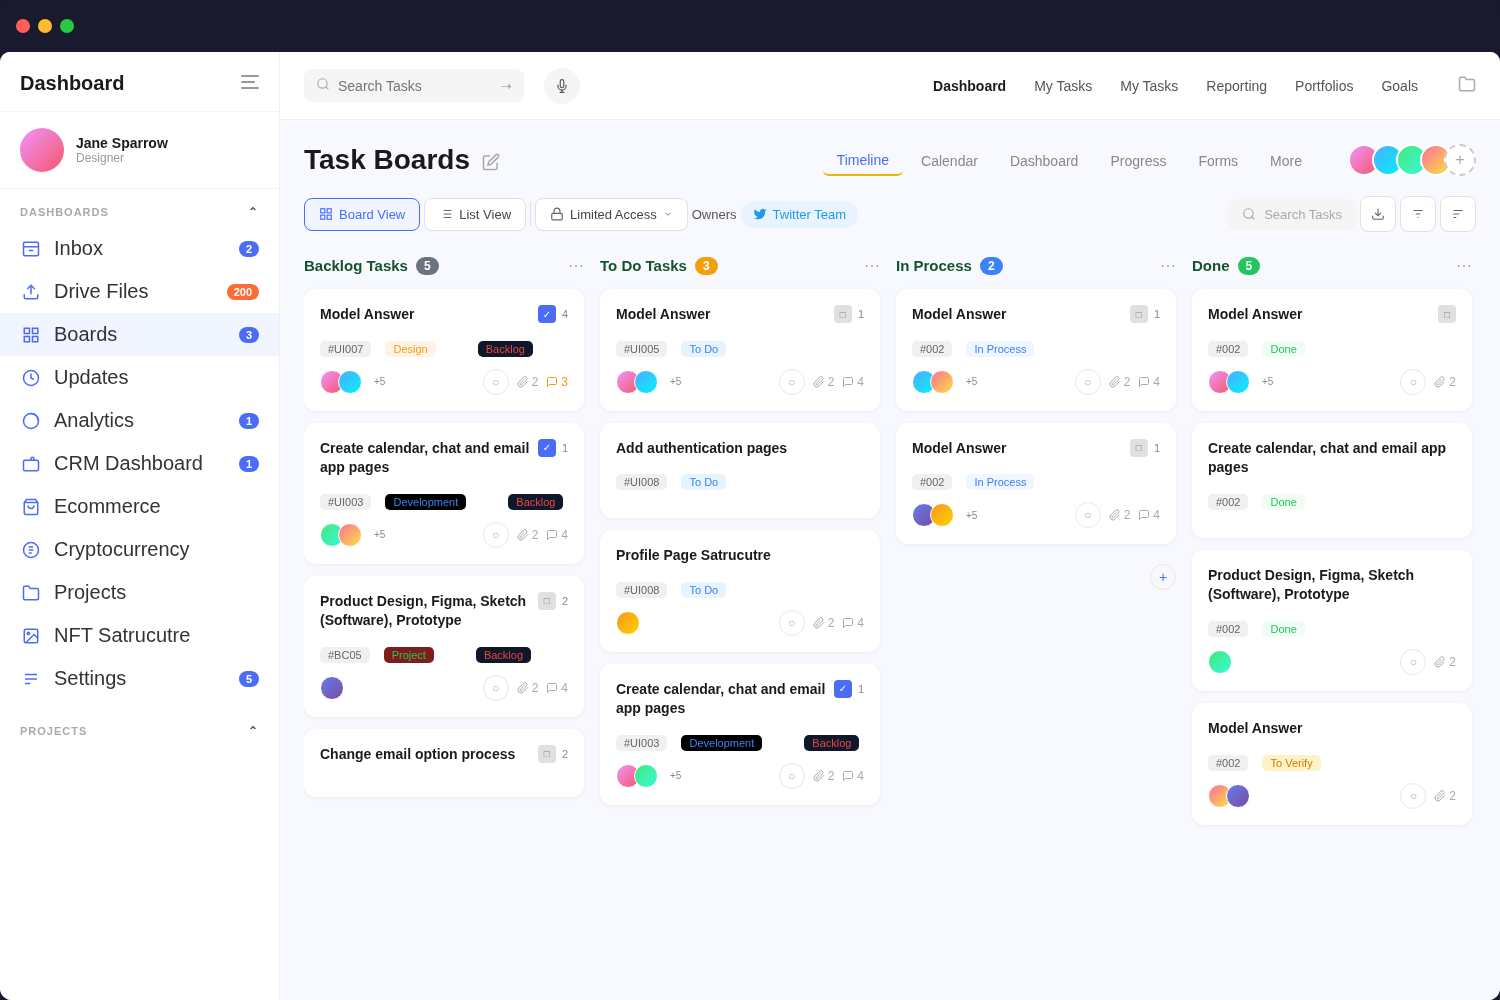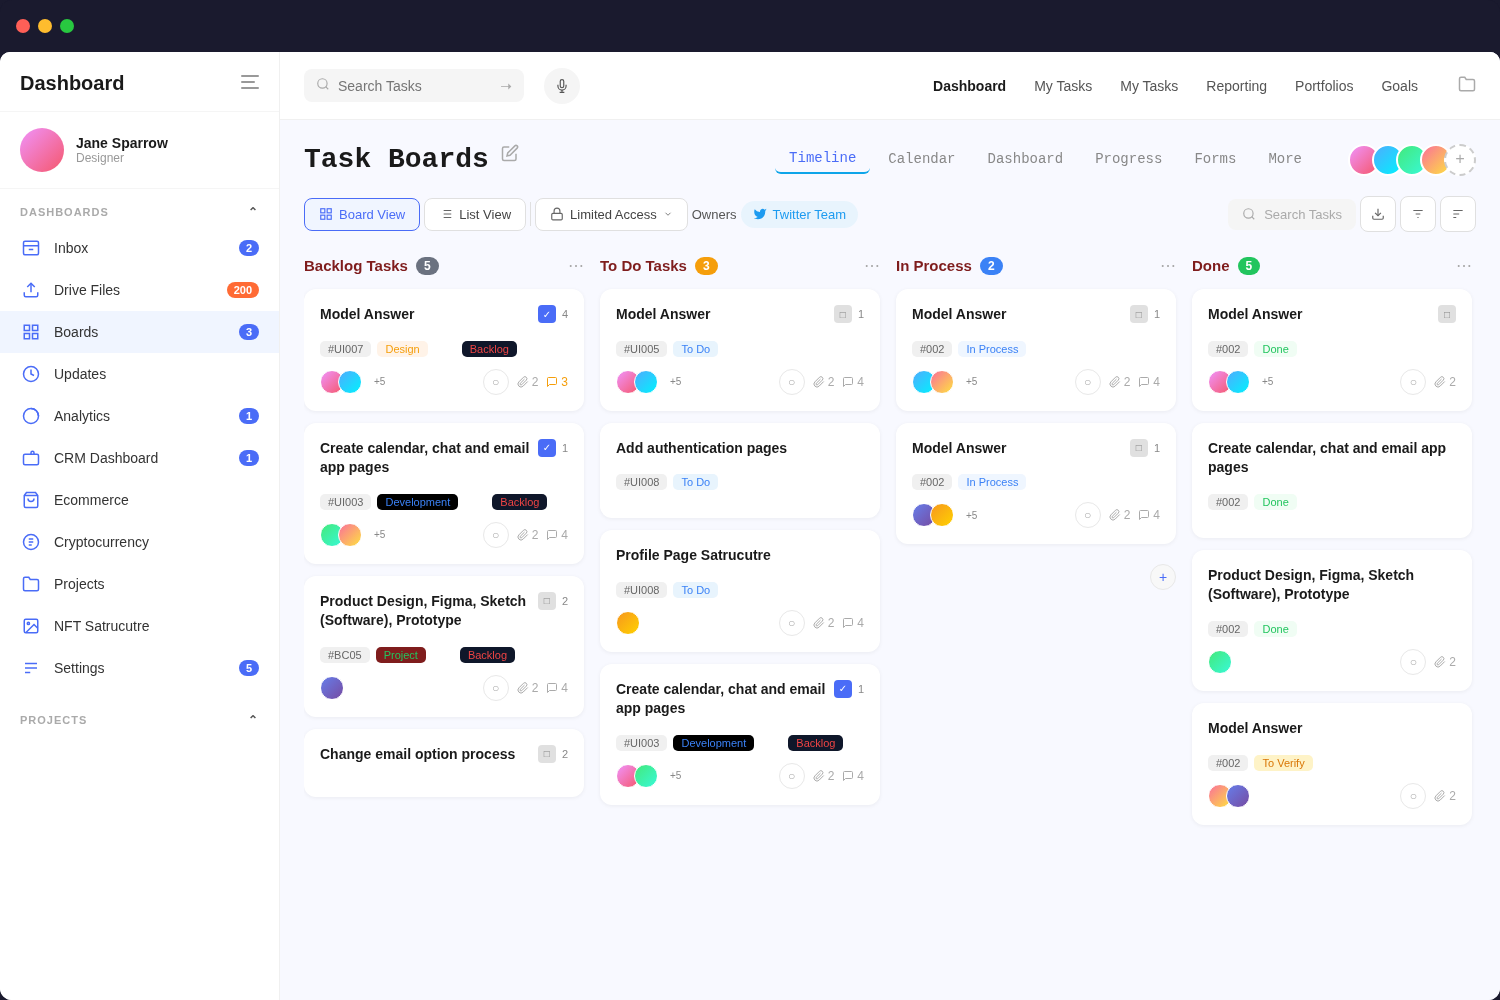--- a/index.html
+++ b/index.html
@@ -24,21 +24,21 @@
     .avatar-placeholder { width: 44px; height: 44px; border-radius: 50%; background: linear-gradient(135deg, #f093fb, #f5576c); flex-shrink: 0; }
     .user-name { font-size: 14px; font-weight: 600; color: #1a1a1a; }
     .user-role { font-size: 12px; color: #999; }
 
     .section-label { padding: 16px 20px 8px; font-size: 11px; font-weight: 600; color: #aaa; letter-spacing: 1px; display: flex; align-items: center; justify-content: space-between; }
     .section-label .chevron { color: #555; font-size: 12px; }
 
     .nav-item { display: flex; align-items: center; padding: 10px 20px; cursor: pointer; gap: 12px; position: relative; }
     .nav-item.active { background: #f0f5ff; }
     .nav-icon { width: 22px; height: 22px; display: flex; align-items: center; justify-content: center; color: #4a6cf7; flex-shrink: 0; }
-    .nav-label { font-size: 14px; color: #333; flex: 1; font-weight: 500; }
+    .nav-label { font-size: 20px; color: #333; flex: 1; font-weight: 500; }
     .nav-badge { background: #4a6cf7; color: #fff; font-size: 11px; font-weight: 600; border-radius: 10px; padding: 2px 7px; min-width: 20px; text-align: center; }
     .nav-badge.orange { background: #ff6b35; }
 
     
     .main { flex: 1; display: flex; flex-direction: column; background: #f8f9ff; overflow: hidden; }
 
     
     .topnav { height: 68px; background: #fff; border-bottom: 1px solid #f0f0f0; display: flex; align-items: center; padding: 0 24px; gap: 20px; flex-shrink: 0; }
     .search-box { display: flex; align-items: center; background: #f5f5f5; border-radius: 8px; padding: 8px 12px; gap: 8px; width: 220px; }
     .search-input { background: none; border: none; outline: none; font-size: 14px; color: #555; width: 100%; }
@@ -46,26 +46,26 @@
     .search-enter { color: #aaa; font-size: 14px; }
     .mic-btn { width: 36px; height: 36px; border-radius: 50%; background: #f5f5f5; border: none; cursor: pointer; display: flex; align-items: center; justify-content: center; color: #555; }
     .nav-links { display: flex; align-items: center; gap: 4px; margin-left: auto; }
     .nav-link { padding: 6px 12px; font-size: 14px; color: #555; cursor: pointer; font-weight: 500; border-radius: 6px; }
     .nav-link.active { font-weight: 700; color: #1a1a1a; }
     .folder-icon { color: #aaa; margin-left: 8px; cursor: pointer; }
 
     
     .content { flex: 1; overflow: hidden; display: flex; flex-direction: column; padding: 24px; }
 
-    .content-header { display: flex; align-items: flex-start; margin-bottom: 20px; gap: 12px; font-family: Liberation Mono, monospace; }
+    .content-header { display: flex; align-items: flex-end; margin-bottom: 20px; gap: 12px; }
     .page-title { font-size: 28px; font-weight: 700; color: #1a1a1a; }
     .edit-icon { color: #aaa; cursor: pointer; font-size: 18px; }
     .header-tabs { margin-left: auto; display: flex; align-items: center; gap: 4px; }
     .header-tab { padding: 6px 14px; font-size: 14px; color: #888; cursor: pointer; border-radius: 6px; }
-    .header-tab.active { color: #4a6cf7; border-bottom: 2px solid #0ea5e9; }
+    .header-tab.active { color: #4a6cf7; border-bottom: 2px solid #eab308; }
     .header-avatars { display: flex; margin-left: 20px; }
     .header-avatar { width: 32px; height: 32px; border-radius: 50%; border: 2px solid #fff; margin-left: -8px; background: #e0e0e0; overflow: hidden; }
     .header-avatar:first-child { margin-left: 0; }
     .header-avatar-a { background: linear-gradient(135deg, #f093fb, #f5576c); }
     .header-avatar-b { background: linear-gradient(135deg, #4facfe, #00f2fe); }
     .header-avatar-c { background: linear-gradient(135deg, #43e97b, #38f9d7); }
     .header-avatar-d { background: linear-gradient(135deg, #fa709a, #fee140); }
     .add-member { width: 32px; height: 32px; border-radius: 50%; border: 2px dashed #ccc; display: flex; align-items: center; justify-content: center; color: #aaa; cursor: pointer; margin-left: -8px; background: #fff; }
 
     
@@ -77,31 +77,31 @@
     .owners-label { font-size: 13px; color: #555; font-weight: 500; }
     .team-badge { display: flex; align-items: center; gap: 6px; padding: 6px 12px; border-radius: 20px; background: #e8f4fd; color: #1d9bf0; font-size: 13px; font-weight: 500; text-align: center; }
     .search-tasks { display: flex; align-items: center; gap: 8px; background: #f5f5f5; border-radius: 8px; padding: 8px 14px; margin-left: auto; }
     .toolbar-icons { display: flex; gap: 4px; }
     .toolbar-icon-btn { width: 36px; height: 36px; border-radius: 8px; border: 1.5px solid #e0e0e0; background: #fff; display: flex; align-items: center; justify-content: center; cursor: pointer; color: #666; }
 
     
     .kanban { display: flex; gap: 16px; overflow-x: auto; flex: 1; }
     .kanban-col { width: 280px; flex-shrink: 0; display: flex; flex-direction: column; }
     .col-header { display: flex; align-items: center; margin-bottom: 14px; gap: 8px; }
-    .col-title { font-size: 15px; font-weight: 700; color: #7f1d1d; }
+    .col-title { font-size: 15px; font-weight: 700; color: #14532d; }
     .col-badge { padding: 2px 8px; border-radius: 10px; font-size: 12px; font-weight: 600; color: #fff; }
     .col-badge.backlog { background: #6b7280; }
     .col-badge.todo { background: #f59e0b; }
     .col-badge.inprocess { background: #3b82f6; }
     .col-badge.done { background: #22c55e; }
     .col-dots { margin-left: auto; color: #aaa; cursor: pointer; font-size: 16px; }
 
     .task-card { background: #fff; border-radius: 12px; padding: 16px; margin-bottom: 12px; box-shadow: 0 1px 4px rgba(0,0,0,0.06); }
     .card-title { font-size: 14px; font-weight: 600; color: #1a1a1a; margin-bottom: 8px; line-height: 1.4; }
-    .card-tags { display: flex; gap: 6px; flex-wrap: wrap; margin-bottom: 12px; }
+    .card-tags { display: flex; gap: 14px; flex-wrap: wrap; margin-bottom: 12px; }
     .tag { padding: 2px 8px; border-radius: 5px; font-size: 11px; font-weight: 500; }
     .tag-id { background: #f0f0f0; color: #666; }
     .tag-design { background: #fff3e8; color: #f59e0b; }
     .tag-backlog { background: #0f172a; color: #ef4444; margin-left: 28px; }
     .tag-todo { background: #e8f4fd; color: #3b82f6; }
     .tag-dev { background: #000000; color: #3b82f6; }
     .tag-project { background: #7f1d1d; color: #22c55e; }
     .tag-inprocess { background: #eff6ff; color: #3b82f6; }
     .tag-done { background: #f0fdf4; color: #22c55e; }
     .tag-toverify { background: #fef3c7; color: #d97706; }

